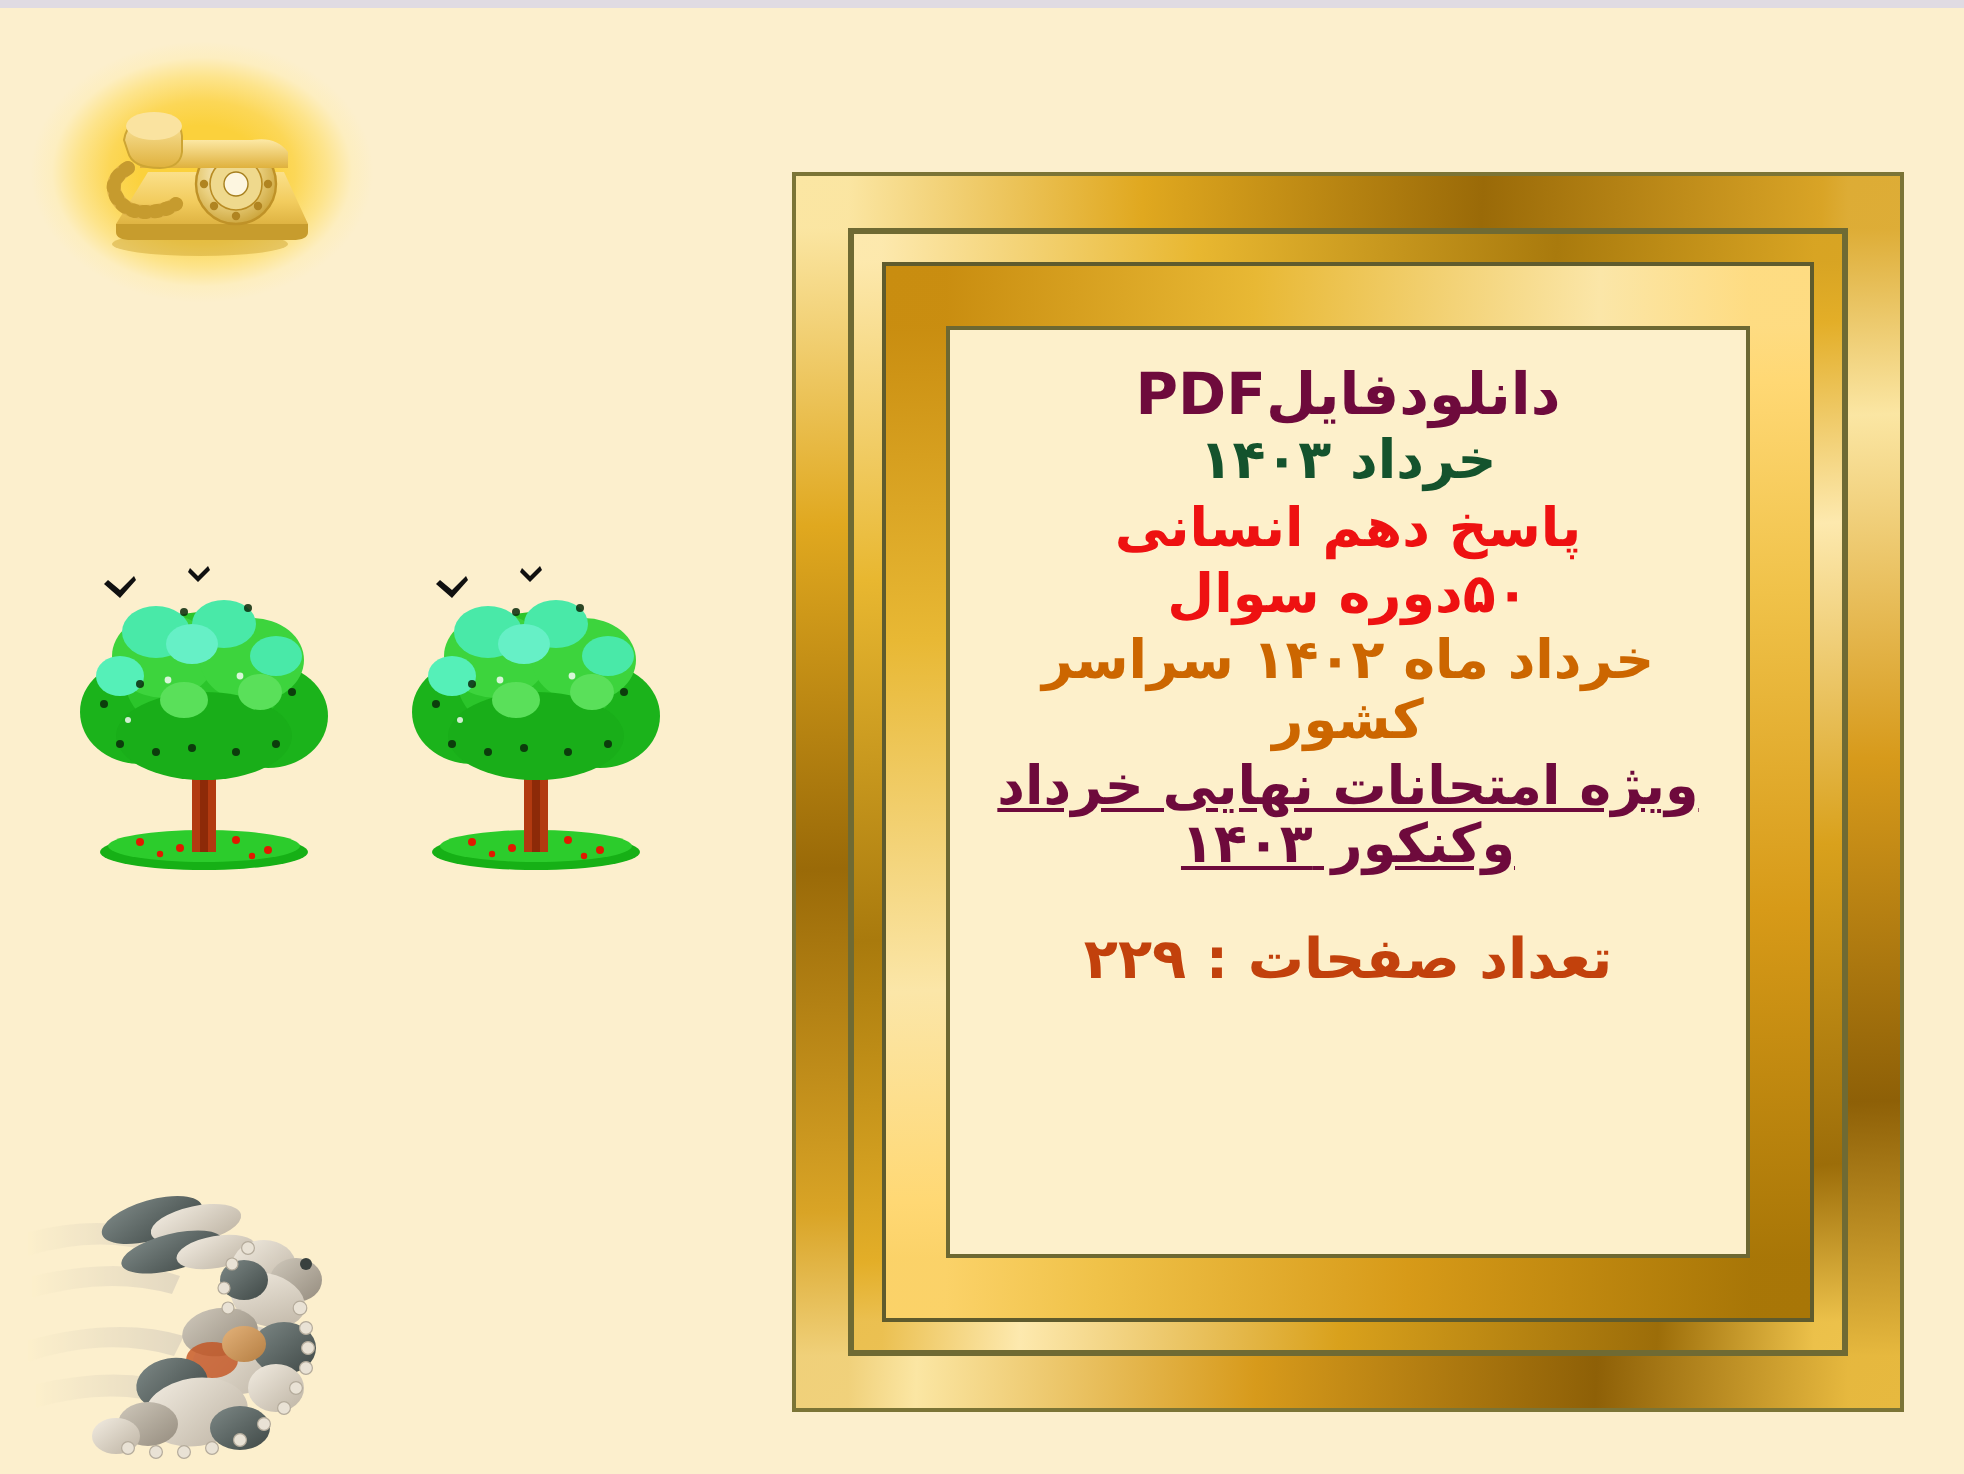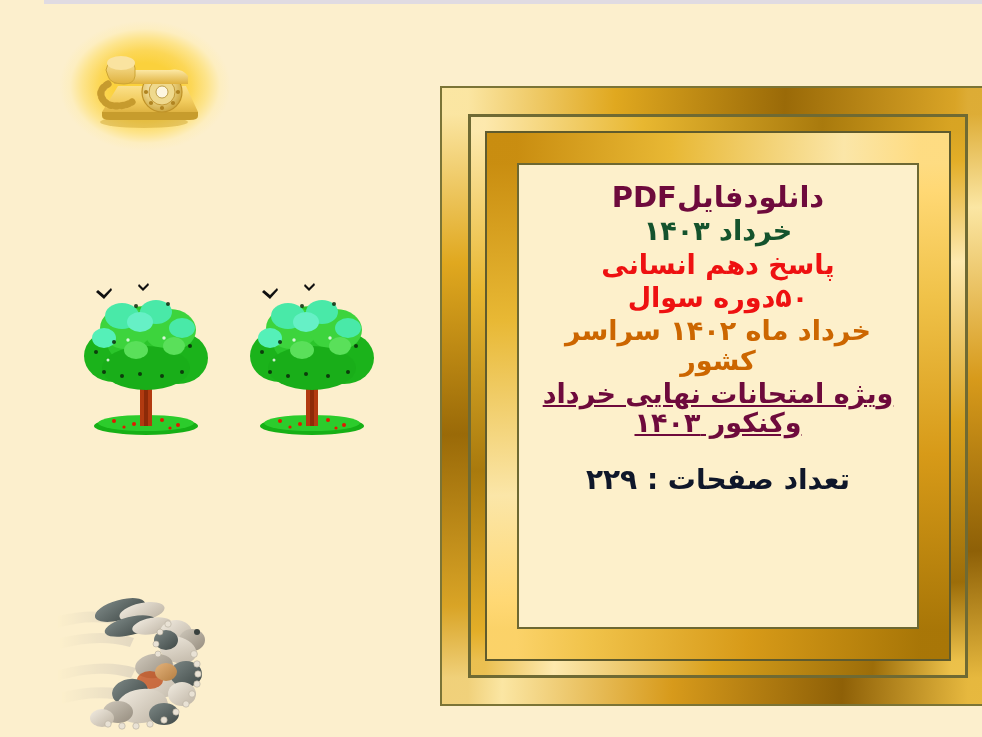--- a/index.html
+++ b/index.html
@@ -4,21 +4,21 @@
 <title>PDF</title>
 <style>
   html,body{margin:0;padding:0;}
   body{
     width:982px;height:737px;
     background:#fcefcd;
     font-family:"DejaVu Sans","Liberation Sans",sans-serif;
     overflow:hidden;
     position:relative;
   }
-  #stage{position:absolute;inset:0;background:#fcefcd;margin-left:44px;}
+  #stage{position:absolute;inset:0;background:#fcefcd;}
 
   .topstrip{position:absolute;left:0;top:0;width:982px;height:4px;background:#e0dbe2;}
 
   
   .phone-wrap{position:absolute;left:8px;top:12px;width:186px;height:148px;}
   .glow{position:absolute;inset:0;
     background:radial-gradient(ellipse 48% 46% at 50% 50%,
        #fbd13c 0%, #fbd13c 34%, #fcd757 52%, #fde48c 70%, #fdeec0 84%, rgba(252,239,205,0) 96%);}
   .phone{position:absolute;left:26px;top:34px;width:130px;height:86px;}
 
@@ -299,21 +299,21 @@
 
       <div class="mat">
         <div class="ln l1" style="color: rgb(110, 10, 60);">دانلودفایلPDF</div>
         <div class="ln l3" style="color: #14532d;">خرداد ۱۴۰۳</div>
         <div class="ln l4" style="color: rgb(238, 17, 17);">پاسخ دهم انسانی</div>
         <div class="ln l5" style="color: rgb(238, 17, 17);">۵۰دوره سوال</div>
         <div class="ln l6" style="color: rgb(204, 102, 0);">خرداد ماه ۱۴۰۲ سراسر
 کشور</div>
         <div class="ln l8" style="color: rgb(110, 10, 60);">ویژه امتحانات نهایی خرداد
 وکنکور ۱۴۰۳</div>
-        <div class="ln l9" style="color: #0f172a;">تعداد صفحات : ۲۲۹</div>
+        <div class="ln l9" style="color: #c2410c;">تعداد صفحات : ۲۲۹</div>
       </div>
 
     </div>
                 </div>
               </div>
             </div>
           </div>
         </div>
       </div>
   </div>

